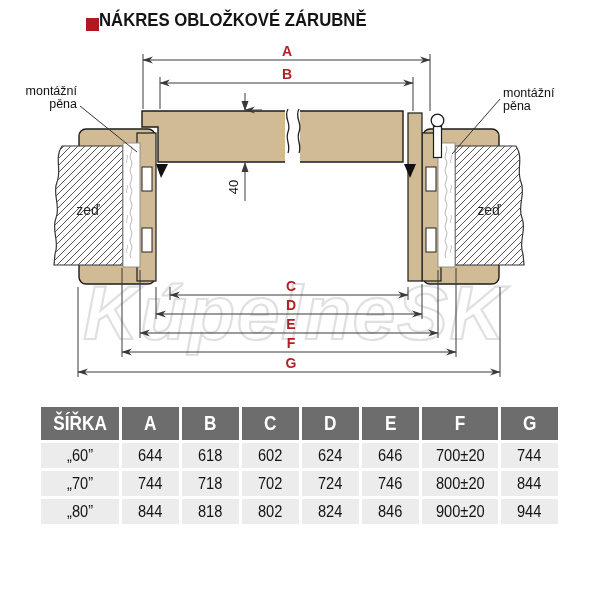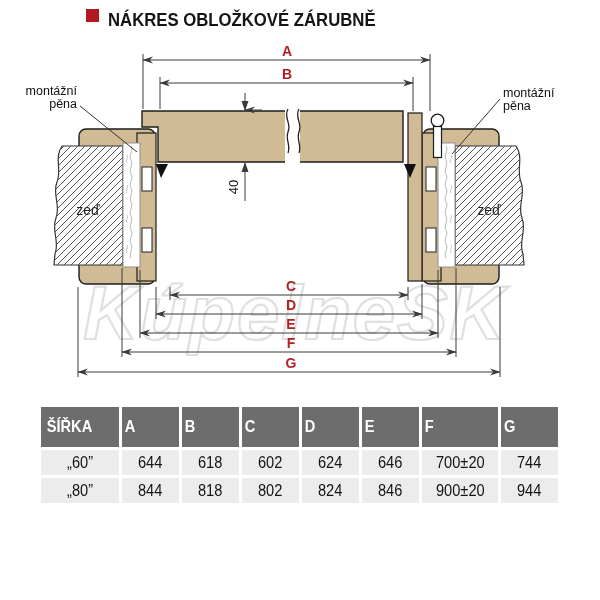--- a/index.html
+++ b/index.html
@@ -1,32 +1,32 @@
 <!DOCTYPE html>
 <html><head>
 <meta charset="utf-8">
 <style>
   html,body{margin:0;padding:0;}
   body{width:600px;height:600px;background:#ffffff;font-family:"Liberation Sans",sans-serif;position:relative;overflow:hidden;}
   .page{position:absolute;inset:0;}
   
-  .title-row{position:absolute;top:9px;left:86px;display:flex;align-items:flex-start;gap:9px;}
+  .title-row{position:absolute;top:9px;left:86px;display:flex;align-items:flex-end;}
   .title-bullet{width:13px;height:13px;background:#b1181f;}
   .title-text{font-size:19px;font-weight:bold;color:#141414;white-space:nowrap;
               transform:scaleX(0.88);transform-origin:left center;letter-spacing:0px;}
   
   svg.diagram{position:absolute;top:0;left:0;}
   .note{font-size:12.5px;fill:#111;}
   .zed{font-size:14px;fill:#222;}
   .dimletter{font-size:14px;font-weight:bold;fill:#b31e24;}
   .dim40{font-size:13px;fill:#111;}
   .wm{font-size:76px;font-weight:bold;font-style:italic;fill:none;stroke:#e0e0e0;stroke-width:2.2px;letter-spacing:2px;}
   
   .spec-table{position:absolute;top:404px;left:38px;border-collapse:separate;border-spacing:3px;}
-  .spec-table th{background:#6d6d6d;color:#ffffff;height:40px;font-size:17px;font-weight:bold;text-align:left;padding:0 2px;}
+  .spec-table th{background:#6d6d6d;color:#ffffff;height:33px;font-size:20px;font-weight:bold;text-align:center;padding:0 2px;}
   .spec-table td{background:#ececec;color:#141414;height:25px;font-size:17px;text-align:center;padding:0 9px;}
   .col-w{width:74px;} .col-n{width:53px;} .col-f{width:72px;}
   .cond{display:inline-block;transform:scaleX(0.86);transform-origin:center;white-space:nowrap;}
 </style>
 </head>
 <body>
 
 <div class="page">
 
   <div class="title-row">
@@ -155,20 +155,30 @@
           <td><span class="cond">„60”</span></td>
           <td><span class="cond">644</span></td>
           <td><span class="cond">618</span></td>
           <td><span class="cond">602</span></td>
           <td><span class="cond">624</span></td>
           <td><span class="cond">646</span></td>
           <td><span class="cond">700±20</span></td>
           <td><span class="cond">744</span></td>
         </tr>
         <tr>
+          <td><span class="cond">„70”</span></td>
+          <td><span class="cond">744</span></td>
+          <td><span class="cond">718</span></td>
+          <td><span class="cond">702</span></td>
+          <td><span class="cond">724</span></td>
+          <td><span class="cond">746</span></td>
+          <td><span class="cond">800±20</span></td>
+          <td><span class="cond">844</span></td>
+        </tr>
+        <tr>
           <td><span class="cond">„80”</span></td>
           <td><span class="cond">844</span></td>
           <td><span class="cond">818</span></td>
           <td><span class="cond">802</span></td>
           <td><span class="cond">824</span></td>
           <td><span class="cond">846</span></td>
           <td><span class="cond">900±20</span></td>
           <td><span class="cond">944</span></td>
         </tr>
       </tbody>

